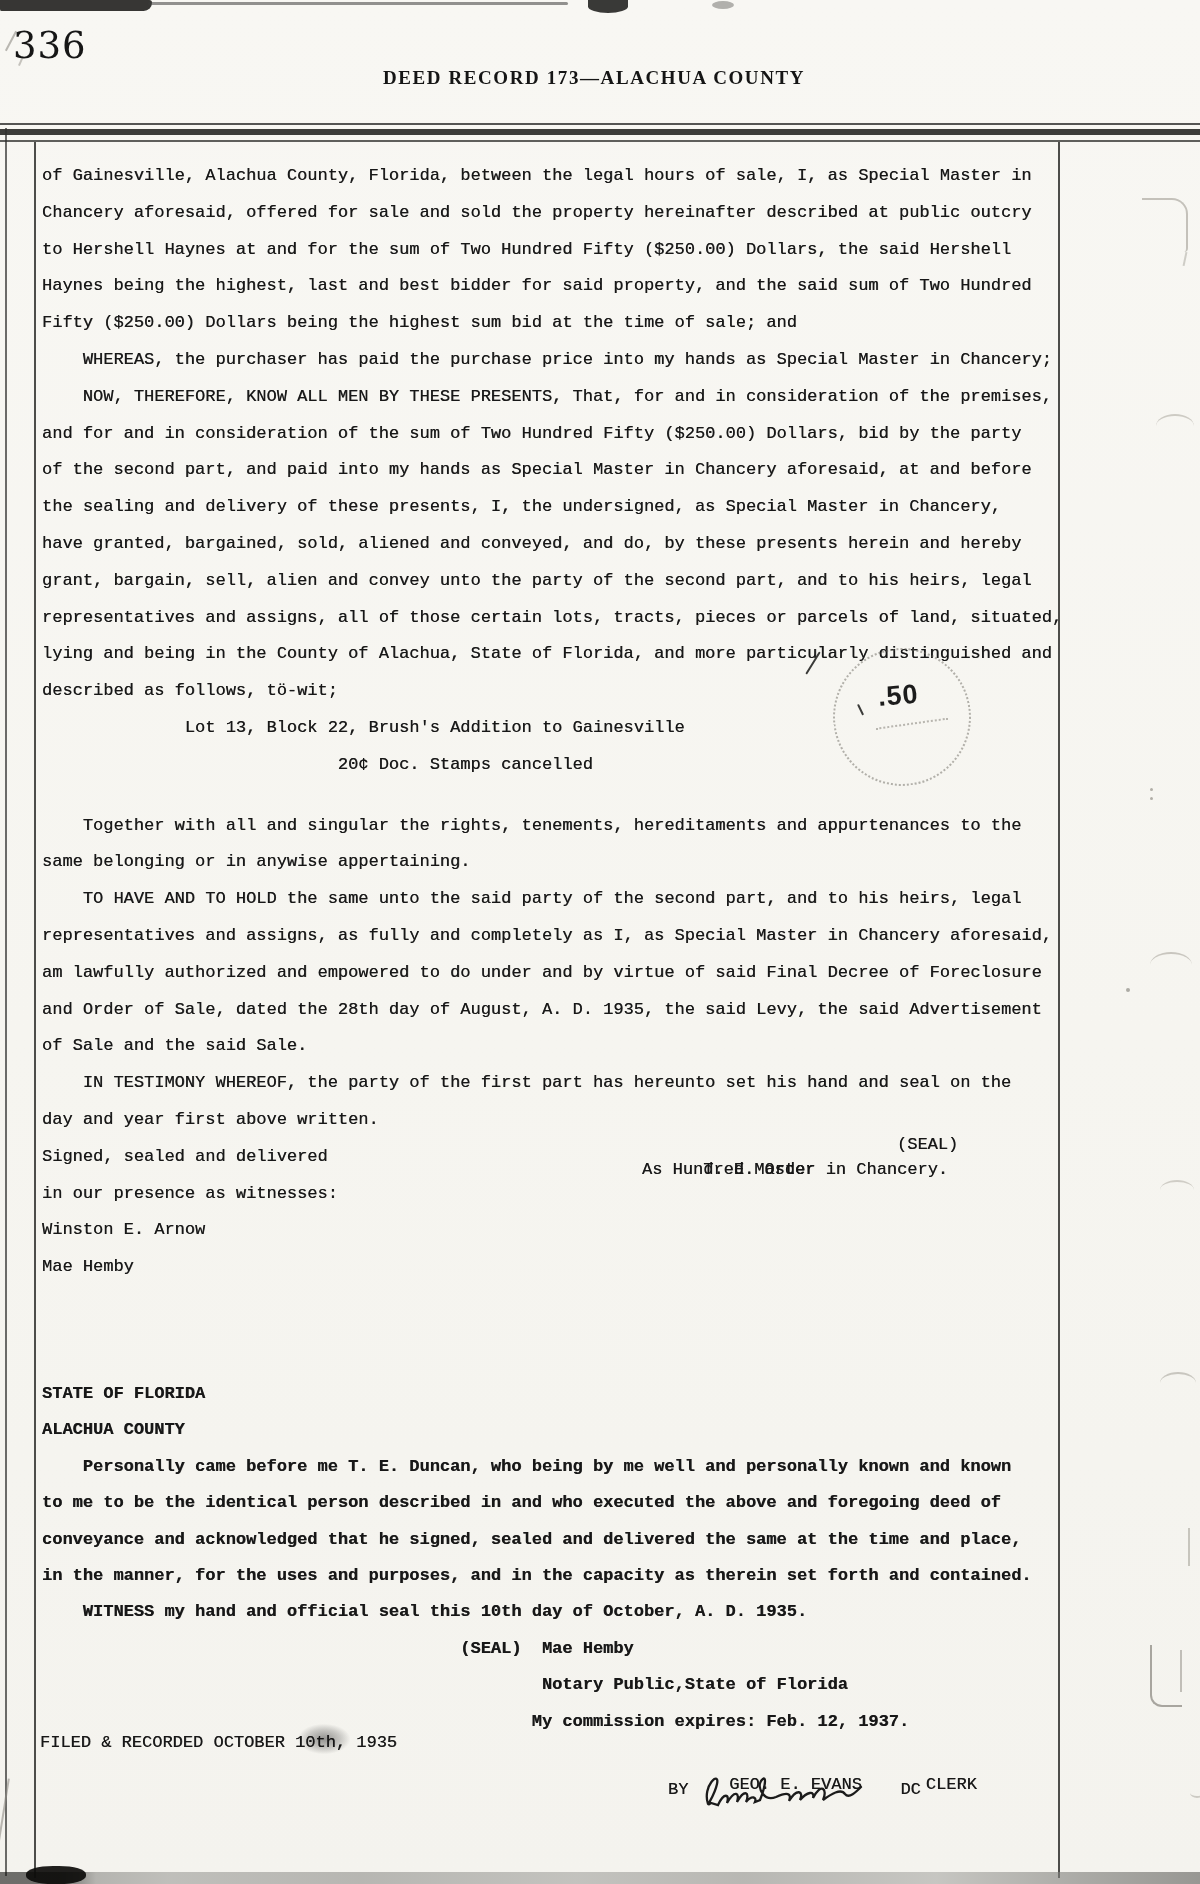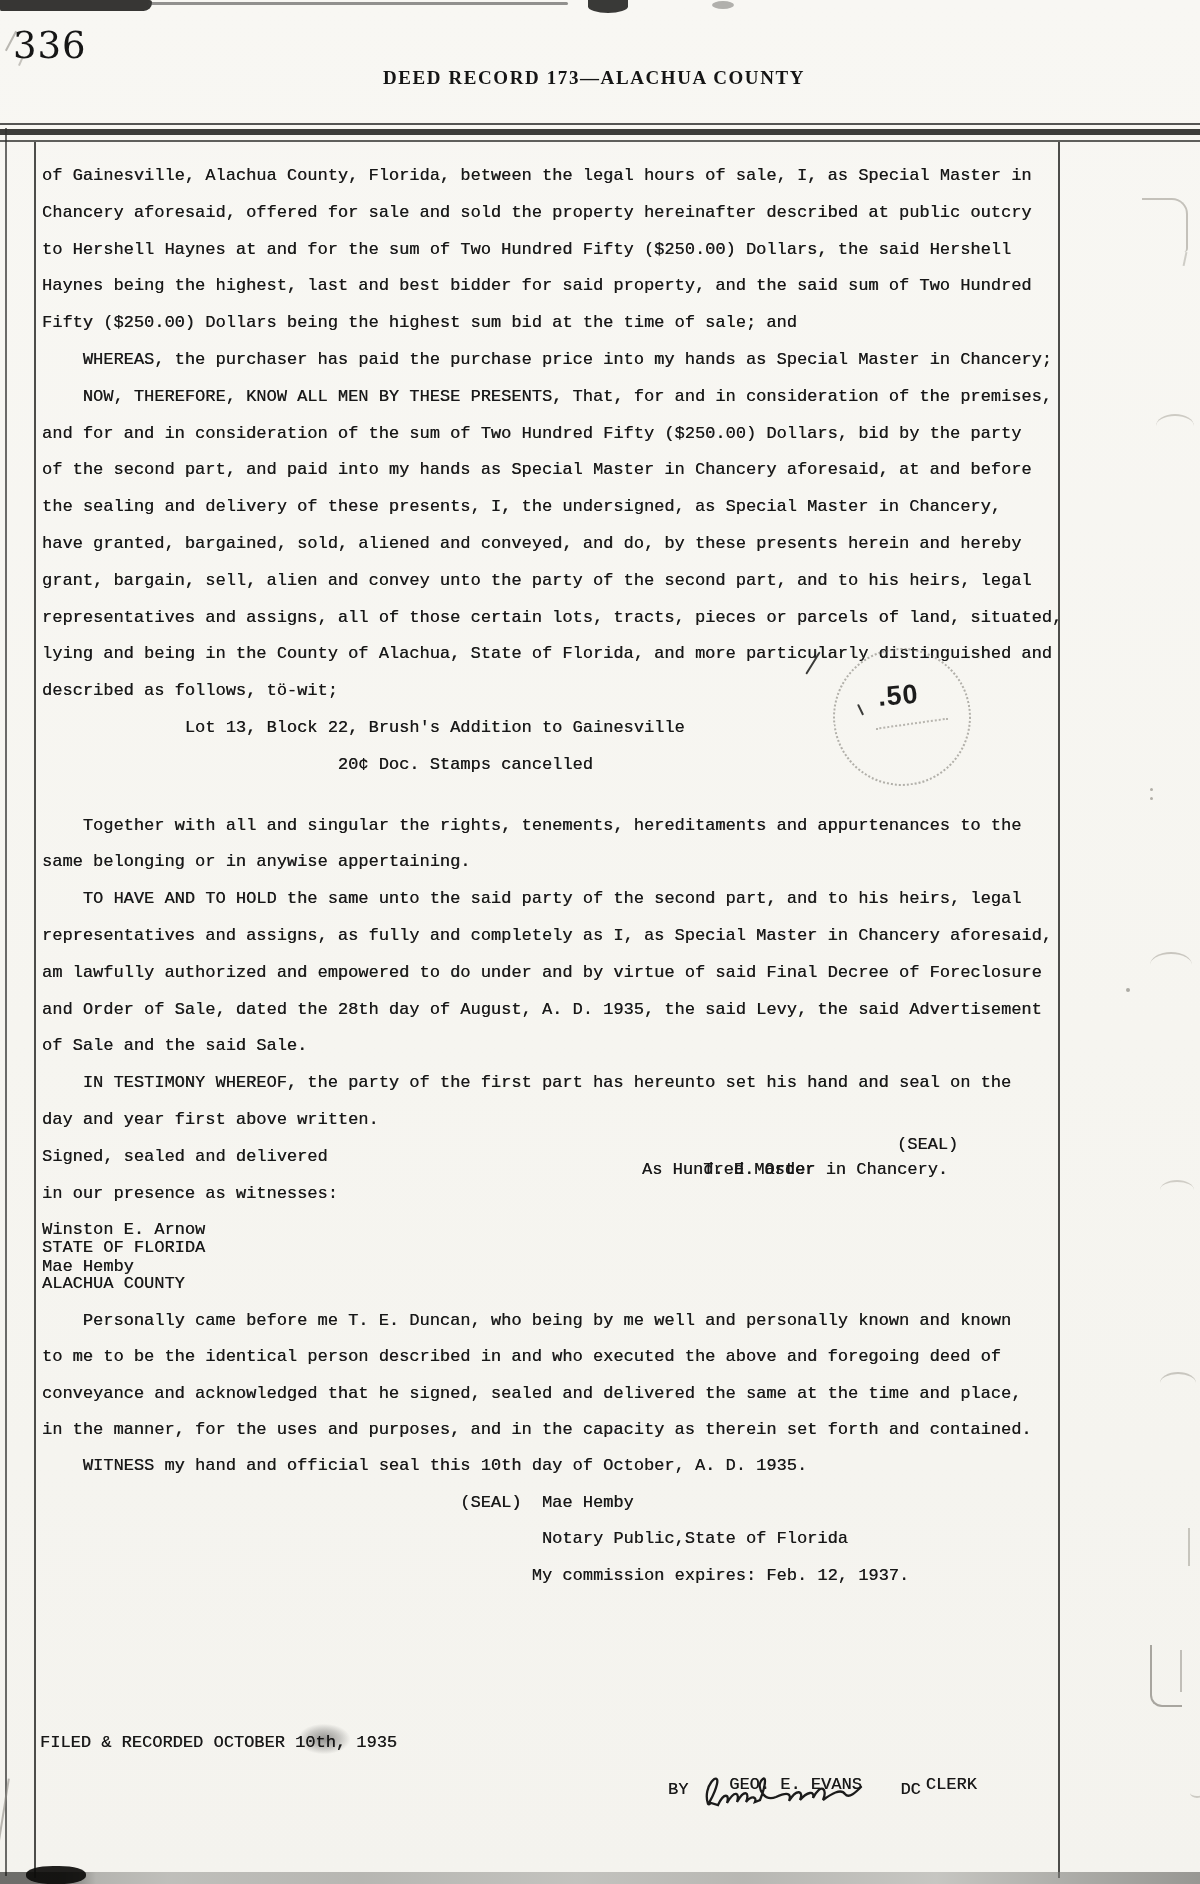--- a/index.html
+++ b/index.html
@@ -23,21 +23,21 @@
   .vline{position:absolute;background:#2f2f2d;}
   .vline-edge{left:5px;top:128px;width:2px;height:1748px;opacity:.7;}
   .vline-left{left:34px;top:142px;width:2px;height:1736px;opacity:.85;}
   .vline-right{left:1058px;top:142px;width:2px;height:1736px;opacity:.85;}
 
   
   .tw{color:#171717;font-size:17px;text-shadow:.35px 0 0 rgba(23,23,23,.75);}
   .main-text{position:absolute;left:42px;top:138px;white-space:pre;margin-top:20px;}
   .main-text .tline{height:36.8px;line-height:36.8px;white-space:pre;}
   .main-text .tline.blank{height:24px;}
-  .notary-text{position:absolute;left:42px;top:1230px;white-space:pre;}
+  .notary-text{position:absolute;left:42px;top:1376px;white-space:pre;font-weight:bold;}
   .notary-text .tline{height:36.4px;line-height:36.4px;white-space:pre;}
 
   
   .sig-block{position:absolute;left:642px;top:1114px;}
   .sig-block .sline{position:relative;height:37px;line-height:37px;white-space:pre;}
   .sig-block .seal-off{position:absolute;left:255px;top:12px;}
 
   
   .stamp{position:absolute;left:833px;top:648px;width:134px;height:134px;
     border:2px dotted rgba(104,100,92,.48);border-radius:50%;transform:rotate(-8deg);}

